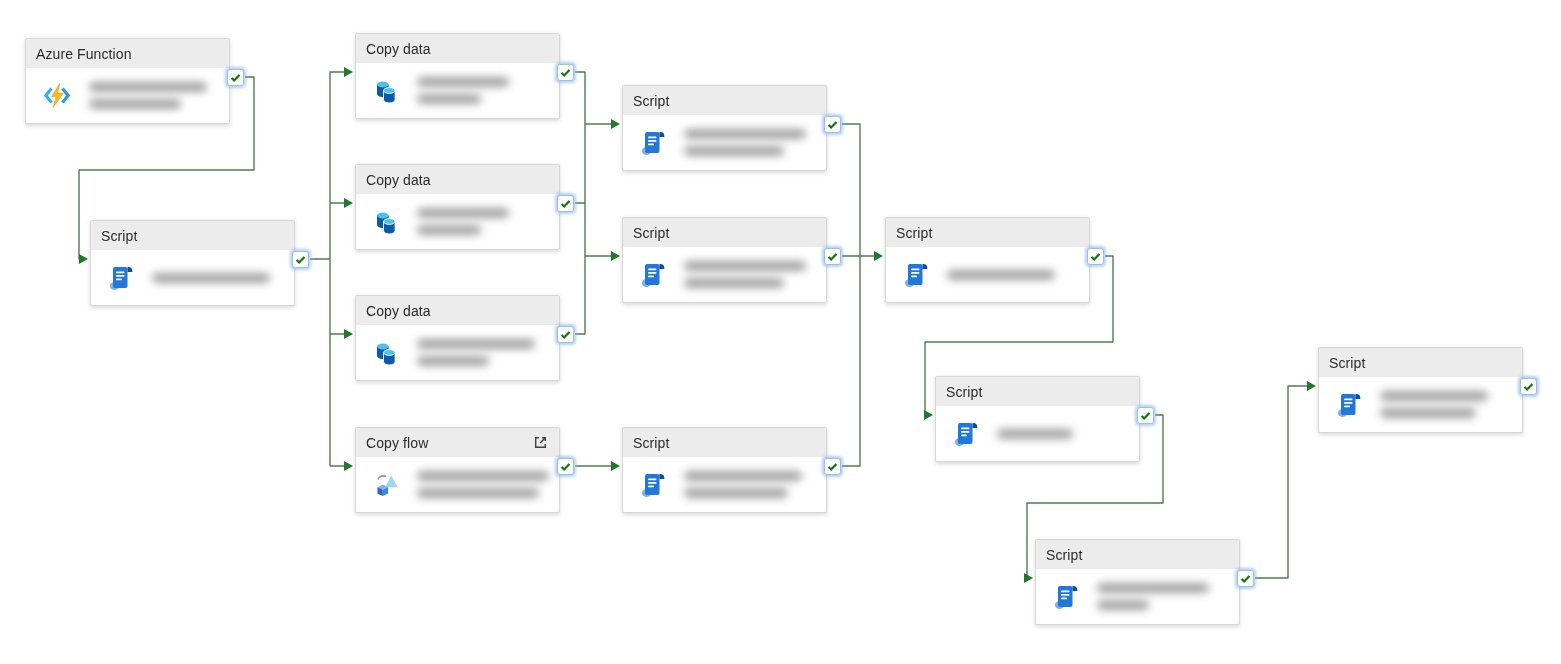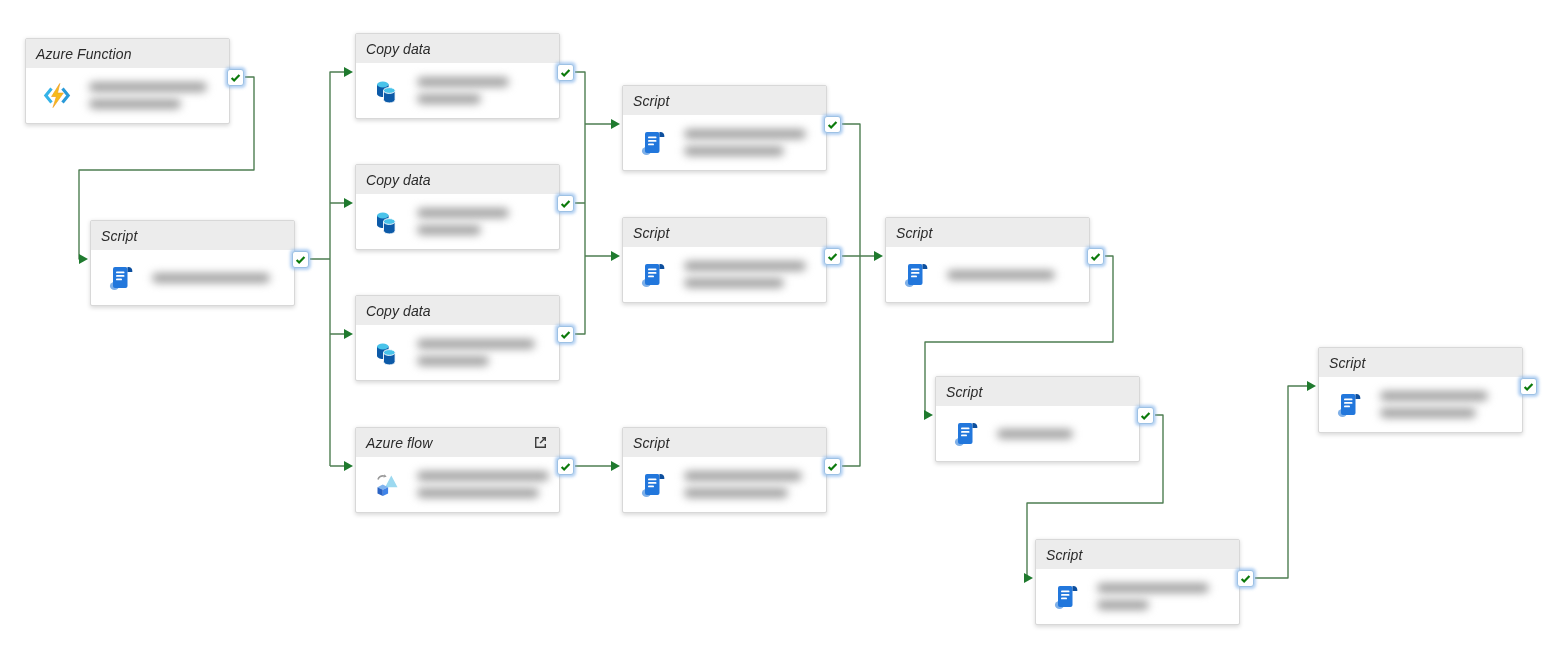--- a/index.html
+++ b/index.html
@@ -6,21 +6,21 @@
   body{
     width:1561px;height:664px;position:relative;overflow:hidden;
     background:#ffffff;font-family:"Liberation Sans",sans-serif;
   }
   #edge-layer{position:absolute;left:0;top:0;z-index:1;}
   .edge{fill:none;stroke:#4e7e52;stroke-width:1.4;stroke-linejoin:round;}
   .arrow{fill:#1f7a2e;stroke:none;}
   .node{
     position:absolute;width:205px;height:86px;z-index:2;
     background:#ffffff;border:1px solid #d8d8d8;border-radius:2px;
-    box-shadow:0 1.5px 4px rgba(0,0,0,.15);box-sizing:border-box;font-style:italic;
+    box-shadow:0 1.5px 4px rgba(0,0,0,.15);box-sizing:border-box;
   }
   .hd{
     height:29px;background:#ececec;display:flex;align-items:center;
     justify-content:space-between;padding:0 10px;box-sizing:border-box;
   }
   .hd-t{font-size:14px;color:#2b2b2b;letter-spacing:.1px;}
   .open-btn{display:flex;cursor:pointer;}
   .bd{height:55px;display:flex;align-items:center;padding:0 12px 0 16px;gap:17px;box-sizing:border-box;}
   .ic{flex:0 0 auto;display:flex;align-items:center;justify-content:center;}
   .rl{display:flex;flex-direction:column;gap:7px;}
@@ -188,21 +188,21 @@
   </div>
   <div class="badge">
     <svg width="11" height="11" viewBox="0 0 12 12">
         <path d="M1.8 6.6l2.7 2.7L10.3 3.2" fill="none" stroke="#0b7a0b" stroke-width="2.4"></path>
       </svg>
   </div>
 </div>
 
 <div class="node" style="left:355px;top:427px">
   <div class="hd">
-    <span class="hd-t">Azure flow</span>
+    <span class="hd-t">Copy flow</span>
     <span class="open-btn">
       <svg width="17" height="17" viewBox="0 0 16 16" fill="none" stroke="#3c3c3c" stroke-width="1.3">
         <path d="M6.5 3.5h-3v9h9v-3"></path>
           <path d="M9.5 3.5h3v3"></path>
           <path d="M12.3 3.7L7.6 8.4"></path>
       </svg>
     </span>
   </div>
   <div class="bd">
     <span class="ic">

